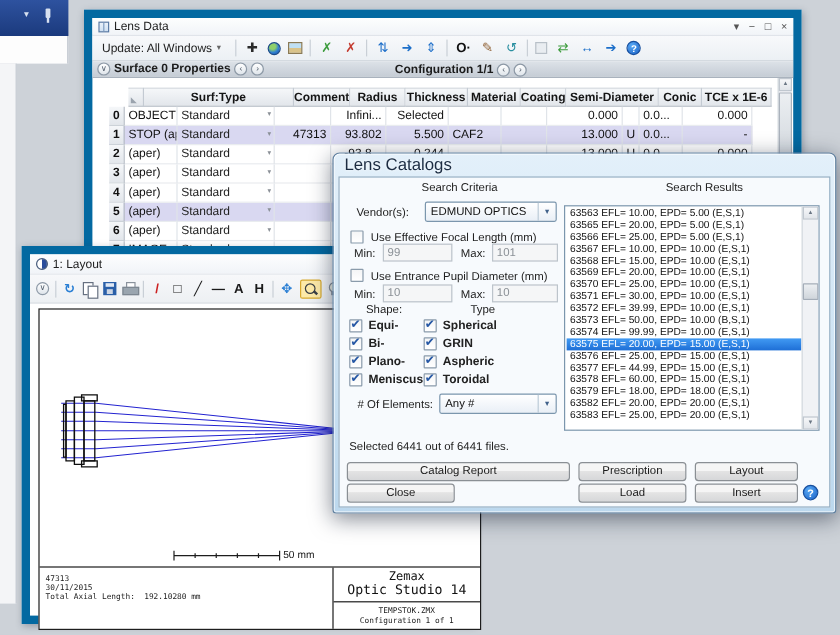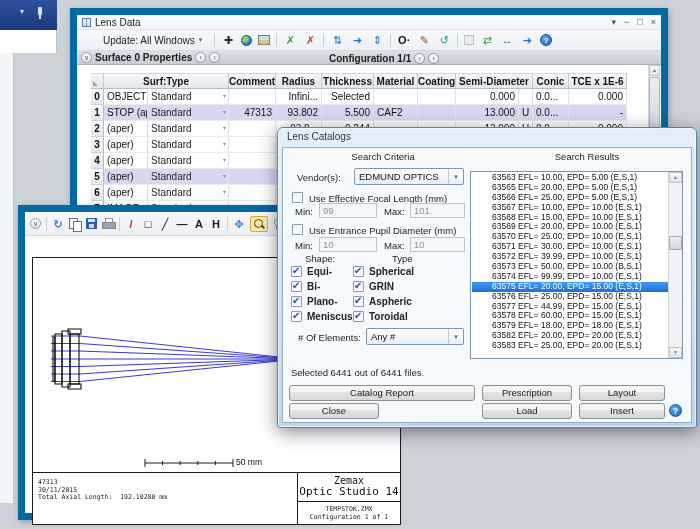--- a/index.html
+++ b/index.html
@@ -18,41 +18,41 @@
   
   .win { background:#fff; border:7px solid #0369a1; box-shadow:1px 2px 6px rgba(40,50,70,.35); }
   .titlebar { height:15px; display:flex; align-items:center; padding:0 5px; background:linear-gradient(#fdfefe,#f1f4f8); border-bottom:1px solid #e0e4ea; font-size:10px; color:#222; }
   .win-controls { margin-left:auto; display:flex; gap:8px; color:#555; font-size:9px; line-height:9px; }
   .win-controls span { cursor:default; }
 
   
   #lens-data { left:70px; top:8px; width:598px; height:207px; z-index:10; }
   .ld-icon { width:9px; height:9px; border:1px solid #5a7ba6; background:linear-gradient(#eaf1fa,#cfe0f2); margin-right:4px; position:relative; }
   .ld-icon::after { content:""; position:absolute; left:3px; top:0; bottom:0; width:1px; background:#7e9cc0; }
-  .ld-toolbar { height:21px; display:flex; align-items:center; gap:6px; padding:0 20px; background:linear-gradient(#f8f9fb,#ecf0f4); border-bottom:1px solid #d4dae0; font-size:10px; }
+  .ld-toolbar { height:21px; display:flex; align-items:center; gap:6px; padding:0 2px; background:linear-gradient(#f8f9fb,#ecf0f4); border-bottom:1px solid #d4dae0; font-size:10px; }
   .upd-btn { display:flex; align-items:center; gap:4px; padding:1px 5px; border:1px solid transparent; border-radius:2px; color:#222; }
   .upd-btn .caret { font-size:7px; color:#666; }
   .tsep { width:1px; height:14px; background:#c9cfd6; }
   .tbi { font-size:11px; line-height:13px; width:14px; text-align:center; display:inline-block; }
   .c-dark{color:#2b2b2b} .c-green{color:#3d9c3d} .c-red{color:#c43b30} .c-blue{color:#1d6fc9} .c-teal{color:#2a8fa0} .c-brown{color:#8b5a2b}
   .globe { width:11px; height:11px; border-radius:50%; background:radial-gradient(circle at 35% 30%, #8fd06a 28%, #2f7fd4 60%, #1b559c); border:1px solid #1b4a86; }
   .pict { width:12px; height:10px; border:1px solid #8a7a55; background:linear-gradient(#bfe0f4 55%, #d9c38a 55%); }
   .sq-light { width:10px; height:10px; border:1px solid #b8c0c8; background:#e9edf1; }
   .help-ic { width:12px; height:12px; border-radius:50%; background:radial-gradient(circle at 35% 30%, #57a8f4, #1c63c8); border:1px solid #174f9e; color:#fff; font-size:8px; font-weight:bold; text-align:center; line-height:11px; }
   .apert { font-weight:bold; font-size:11px; color:#111; }
   .apert::after { content:"·"; font-weight:bold; }
 
   .props-bar { height:14px; background:linear-gradient(#dde2e8,#c5ccd5); border-bottom:1px solid #a9b2bd; position:relative; font-size:10px; display:flex; align-items:center; padding:0 4px; gap:3px; }
   .circ-btn { width:11px; height:11px; border-radius:50%; border:1px solid #8d99a6; background:linear-gradient(#ffffff,#dfe5eb); font-size:7px; line-height:9px; text-align:center; color:#55606e; }
   .props-bold { font-weight:bold; color:#1c1c1c; }
   .props-center { position:absolute; left:252px; top:0; height:14px; display:flex; align-items:center; gap:3px; }
 
   
   .ld-table { position:absolute; left:14px; top:58px; width:536px; }
-  .ld-head { display:grid; grid-template-columns:13px 125px 47px 46px 52px 44px 38px 77px 36px 58px; height:16px; }
+  .ld-head { display:grid; grid-template-columns:13px 125px 47px 46px 52px 44px 38px 77px 36px 58px; height:16px;margin-left:16px; }
   .ld-head > div { background:linear-gradient(#f5f7f9,#e2e6eb); border-right:1px solid #c3cad2; border-bottom:1px solid #b6bdc6; border-top:1px solid #d4d9df; font-size:10px; font-weight:bold; text-align:center; line-height:15px; overflow:hidden; white-space:nowrap; color:#141414; }
   .corner { position:relative; }
   .corner::after { content:""; position:absolute; left:2px; bottom:2px; border-left:5px solid #9aa3ad; border-top:5px solid transparent; }
   .ld-row { display:grid; grid-template-columns:13px 44px 81px 47px 46px 52px 44px 38px 63px 14px 36px 58px; height:16px; background:#fff; }
   .ld-row.hl { background:#d9d8f1; }
   .ld-row > div { border-right:1px solid #e0e4e9; border-bottom:1px solid #e9ecef; font-size:10px; line-height:15px; padding:0 3px; overflow:hidden; white-space:nowrap; color:#111; }
   .ld-row .num { background:linear-gradient(#f5f7f9,#e2e6eb); border-right:1px solid #b6bdc6; border-bottom:1px solid #ccd2d8; font-weight:bold; text-align:center; padding:0; }
   .ld-row .r { text-align:right; }
   .ld-row .type { color:#222; position:relative; padding-right:10px; }
   .ld-row .type::after { content:"▾"; position:absolute; right:2px; top:0; font-size:6px; color:#8a8f96; line-height:15px; }
@@ -88,44 +88,44 @@
   .bsq::after { content:""; position:absolute; left:3px; top:3px; width:5px; height:5px; background:#fff; transform:rotate(45deg); }
   .bluepage { width:9px; height:11px; background:#fff; border:1px solid #7d8791; position:relative; }
   .bluepage::after { content:""; position:absolute; left:0; bottom:1px; width:7px; height:3px; background:#2a7fd4; }
 
   .lay-client { position:absolute; left:1px; top:42px; right:1px; bottom:1px; background:#fff; }
   .page { position:absolute; left:6px; top:3px; width:369px; height:268px; border:1px solid #1d1d1d; background:#fff;padding-left:40px; }
   .page svg { position:absolute; left:0; top:0; }
   .scale-label { position:absolute; left:203px; top:199px; font-size:8.5px; color:#111; }
   .tblock { position:absolute; left:0; right:0; bottom:0; height:52px; border-top:1px solid #1d1d1d; font-family:"DejaVu Sans Mono",monospace; }
   .tb-left { position:absolute; left:0; top:0; bottom:0; width:245px; padding:6px 0 0 5px; font-size:6.5px; line-height:7.5px; color:#222; white-space:pre; }
-  .tb-right { position:absolute; right:0; top:0; bottom:0; width:103px; border-left:1px solid #1d1d1d; }
+  .tb-right { position:absolute; right:0; top:0; bottom:0; width:123px; border-left:1px solid #1d1d1d; }
   .tb-brand { text-align:center; padding-top:2px; color:#111; }
   .tb-brand .b1 { font-size:10px; line-height:11px; }
   .tb-brand .b2 { font-size:11px; line-height:12px; }
   .tb-file { position:absolute; left:0; right:0; bottom:0; height:23px; border-top:1px solid #1d1d1d; text-align:center; font-size:6.5px; line-height:8px; padding-top:3px; color:#222; }
 
   
   #dialog { left:277px; top:127px; width:420px; height:301px; background:linear-gradient(#e3f0fa,#bcd8ee); border:1px solid #5f7f9e; border-radius:6px 6px 3px 3px; box-shadow:0 4px 18px rgba(10,20,40,.5), inset 0 0 0 1px rgba(255,255,255,.65); z-index:30; }
-  .dlg-title { height:18px; line-height:18px; padding-left:9px; font-size:10px; color:#1c2c42; text-shadow:0 0 3px #fff; }
+  .dlg-title { height:18px; line-height:18px; padding-left:9px; font-size:14px; color:#1c2c42; text-shadow:0 0 3px #fff; }
   .dlg-body { position:absolute; left:4px; right:4px; top:19px; bottom:4px; background:#f7fafd; border:1px solid #93aec3; }
   .lbl { position:absolute; font-size:9.5px; color:#222; white-space:nowrap; }
   .combo { position:absolute; border:1px solid #7b96ad; border-radius:2px; background:linear-gradient(#ffffff,#e9eff6); font-size:9.5px; line-height:15px; padding-left:4px; color:#111; }
   .combo::after { content:"▾"; position:absolute; right:0; top:0; bottom:0; width:14px; border-left:1px solid #bccbd8; text-align:center; font-size:7px; line-height:15px; color:#40618a; }
   .cb { position:absolute; width:11px; height:11px; border:1px solid #8a9bab; border-radius:1px; background:linear-gradient(#f4f5f6,#ffffff); }
   .cb.checked::after { content:"✔"; position:absolute; left:0px; top:-2px; font-size:10px; color:#2456a4; }
   .tfield { position:absolute; border:1px solid #bcc4cb; background:#f5f6f7; color:#8b9197; font-size:9.5px; line-height:13px; padding:0 3px; }
   .cbrow { height:15px; position:relative; }
   .cbrow .cb { left:0; top:1px; }
   .cbrow .cblabel { position:absolute; left:16px; top:1px; font-size:10px; color:#222; white-space:nowrap;font-weight:bold; }
   .shape-col { position:absolute; left:8px; top:117px; width:60px; }
   .type-col { position:absolute; left:70px; top:117px; width:80px; }
   .listbox { position:absolute; left:187px; top:23px; width:213px; height:188px; background:#fff; border:1px solid #7b96ad; overflow:hidden; }
   .lb-inner { position:absolute; left:1px; top:1px; right:14px; bottom:0; overflow:hidden; }
-  .lb-item { height:9.9px; line-height:9.9px; font-size:8.5px; padding-left:20px; white-space:nowrap; color:#111; }
+  .lb-item { height:9.9px; line-height:9.9px; font-size:8.5px; padding-left:3px; white-space:nowrap; color:#111; }
   .lb-item.sel { background:linear-gradient(#419af3,#1e6fd6); color:#fff; }
   .lb-scroll { position:absolute; right:0; top:0; bottom:0; width:14px; background:#f0f2f5; border-left:1px solid #d4d9df; }
   .lb-scroll .arr { height:11px; background:linear-gradient(#f6f7f9,#e1e5ea); border:1px solid #c0c7cf; font-size:5px; color:#6a7684; text-align:center; line-height:9px; }
   .lb-scroll .arr.dn { position:absolute; bottom:0; left:0; right:0; }
   .lb-scroll .thumb { position:absolute; left:0; right:0; top:64px; height:14px; background:linear-gradient(#eceff2,#cfd5db); border:1px solid #a4adb8; border-radius:1px; }
   .btn { position:absolute; height:16px; border:1px solid #8a8f94; border-radius:3px; background:linear-gradient(#f5f5f5 45%,#e4e4e4 46%,#d6d7d9); font-size:9.5px; line-height:14px; text-align:center; color:#1a1a1a; }
   .dlg-help { position:absolute; left:386px; top:256px; width:13px; height:13px; border-radius:50%; background:radial-gradient(circle at 35% 30%, #57a8f4, #1c63c8); border:1px solid #174f9e; color:#fff; font-weight:bold; font-size:9px; text-align:center; line-height:12px; }
 </style>
 </head>
 <body>
@@ -323,20 +323,24 @@
       </div>
   </div>
   <div class="ld-scroll">
     <div class="arr">▲</div>
     <div class="thumb"></div>
     <div class="arr dn">▼</div>
   </div>
 </div>
 
 <div class="abs win" id="layout-win">
+  <div class="titlebar">
+    <span class="lay-icon"></span>
+    <span>1: Layout</span>
+  </div>
   <div class="lay-toolbar">
     <span class="circ-btn">∨</span>
     <span class="tsep"></span>
     <span class="lti blue bold">↻</span>
     <span class="copy-ic"></span>
     <span class="save-ic"></span>
     <span class="print-ic"></span>
     <span class="tsep"></span>
     <span class="lti red bold">/</span>
     <span class="lti">□</span>

